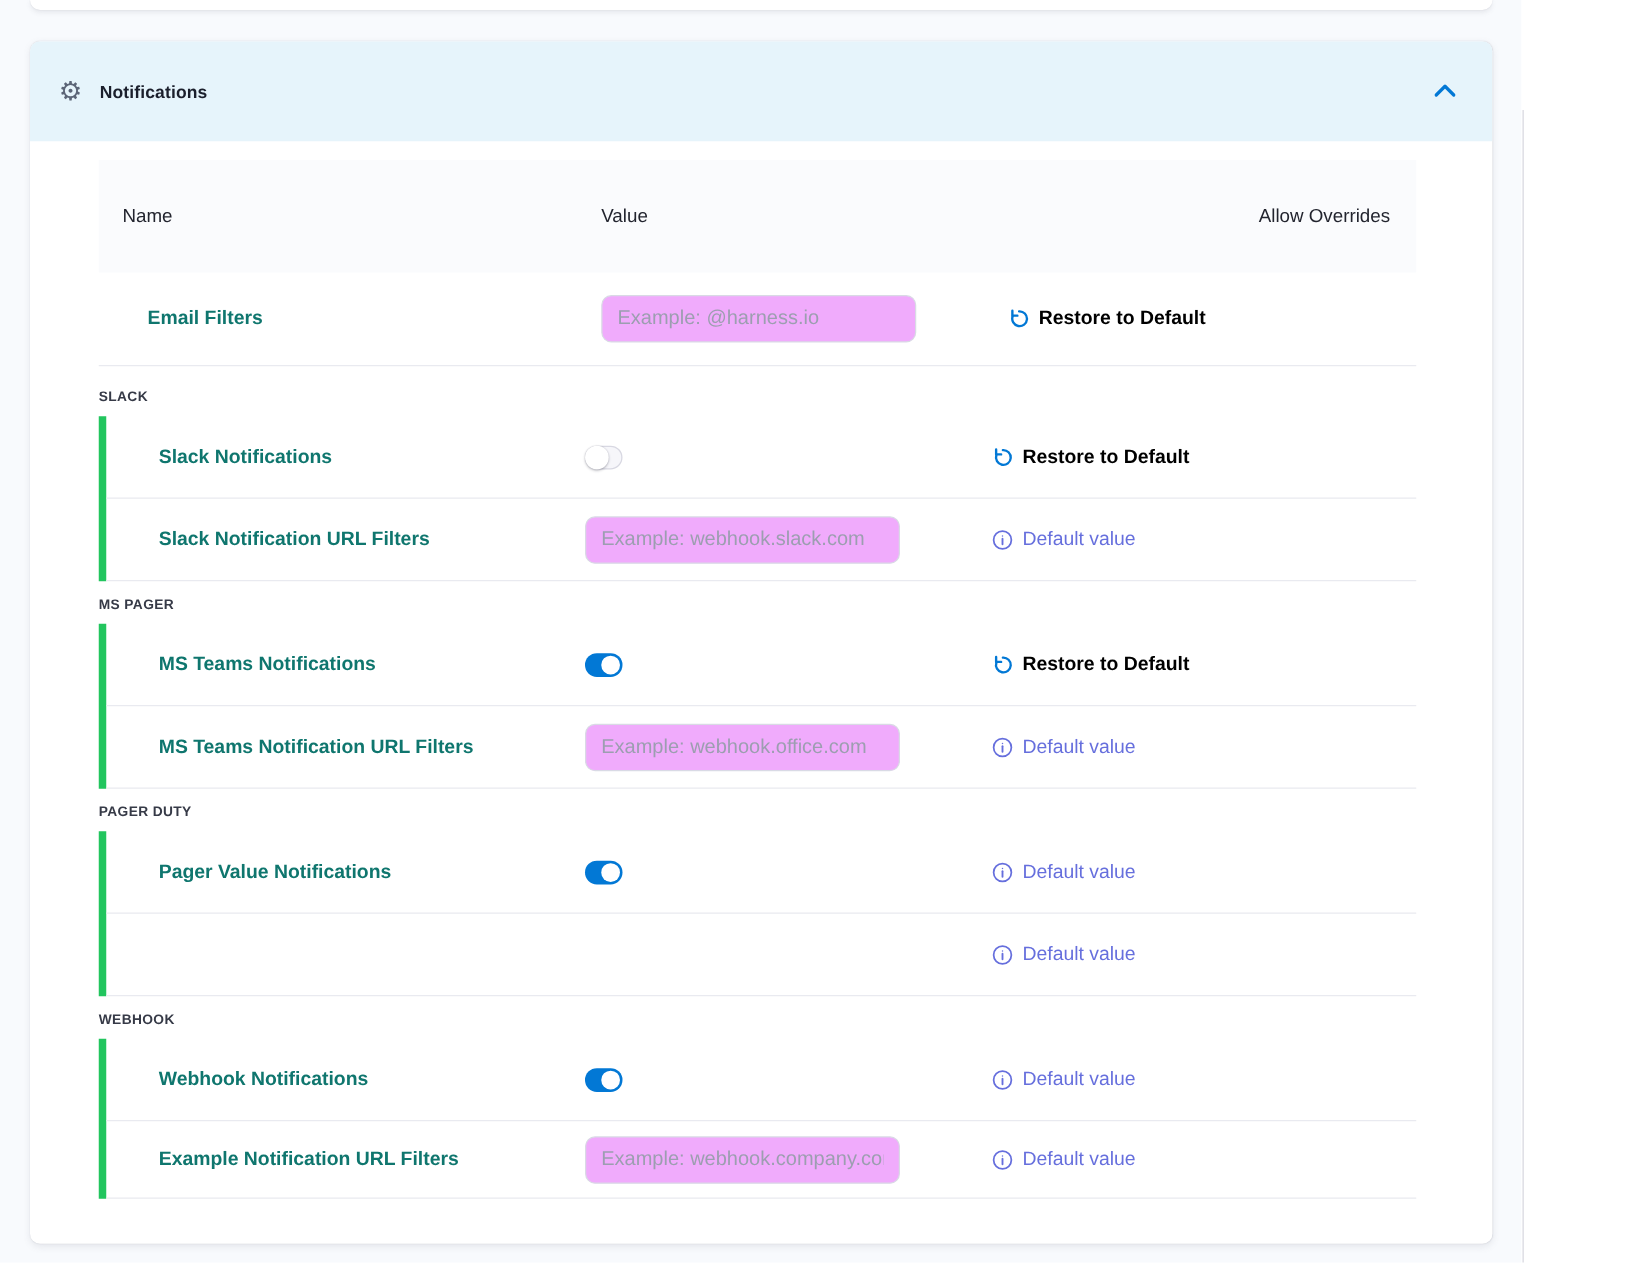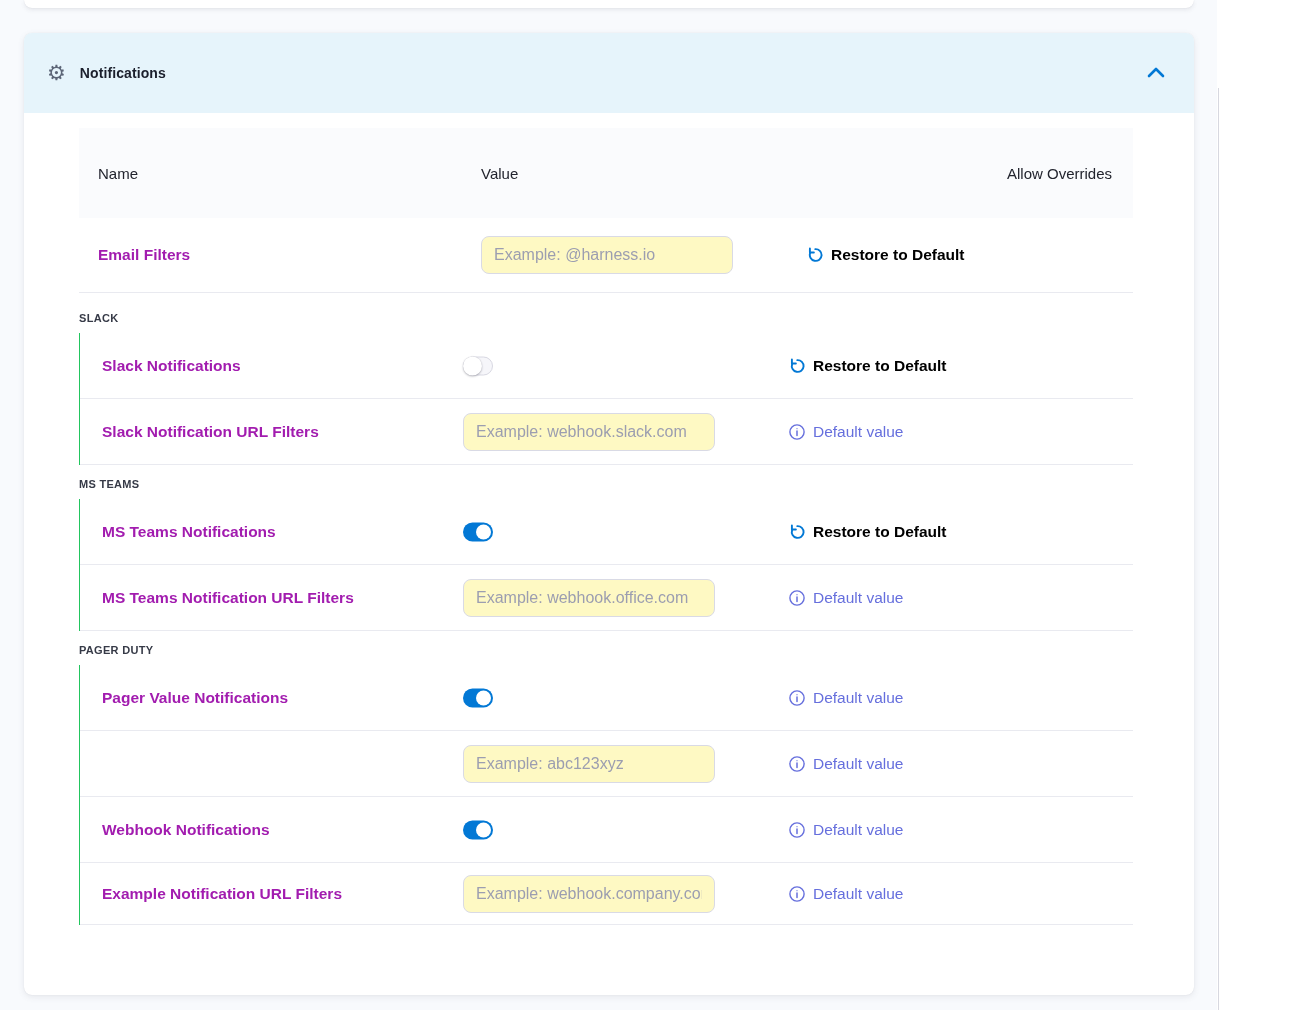--- a/index.html
+++ b/index.html
@@ -27,40 +27,40 @@
   .th { position:absolute; font-size:15px; font-weight:500; color:#22242e; top:50%; transform:translateY(-50%); }
   .th-name { left:19px; }
   .th-value { left:402px; }
   .th-overrides { left:928px; width:120px; line-height:25px; }
 
   .row { position:relative; border-bottom:1px solid #e9eaf0; }
   .row-email { height:75px; }
   .grp-row { height:66px; }
   .grp-row-last { height:62px; }
 
-  .lbl { position:absolute; top:50%; transform:translateY(-50%); font-size:15.5px; font-weight:600; color:#a21caf; }
+  .lbl { position:absolute; top:50%; transform:translateY(-50%); font-size:15.5px; font-weight:600; color:#0f766e;margin-left:20px; }
   .row-email .lbl { left:19px; }
   .group .lbl { left:22px; }
 
   .cell-value { position:absolute; top:50%; transform:translateY(-50%); }
   .row-email .cell-value { left:402px; }
   .group .cell-value { left:383px; }
 
   .cell-action { position:absolute; top:50%; transform:translateY(-50%); display:flex; align-items:center; gap:7px; cursor:pointer; }
   .row-email .cell-action { left:727px; }
   .group .cell-action { left:708px; }
 
-  input.txt { width:252px; height:38px; border:1px solid #d9dae5; border-radius:8px; background:#fef9c3;
+  input.txt { width:252px; height:38px; border:1px solid #d9dae5; border-radius:8px; background:#f0abfc;
               padding:0 12px; font-size:16px; color:#22242e; font-family:"Liberation Sans",sans-serif; outline:none; }
   input.txt::placeholder { color:#9c9eb0; opacity:1; }
 
   .section-label { padding:13px 0 9px 0; font-size:11px; font-weight:700; color:#363a47; letter-spacing:.3px; }
   .section-label.first { padding-top:19px; }
 
-  .group { border-left:1px solid #22c55e; }
+  .group { border-left:6px solid #22c55e; }
 
   .toggle { position:relative; width:30px; height:19px; border-radius:10px; display:block; cursor:pointer; }
   .toggle[data-state="off"] { background:#f6f6fa; border:1px solid #d8d8e2; }
   .toggle[data-state="off"]::after { content:""; position:absolute; left:-1px; top:-1px; width:19px; height:19px;
       border-radius:50%; background:#ffffff; box-shadow:0 1px 2px rgba(40,41,61,.3), 0 0 1px rgba(40,41,61,.2); }
   .toggle[data-state="on"] { background:#0278d5; }
   .toggle[data-state="on"]::after { content:""; position:absolute; right:2px; top:2px; width:15px; height:15px;
       border-radius:50%; background:#ffffff; }
 
   .link { font-size:15.5px; white-space:nowrap; }
@@ -142,21 +142,21 @@
         </span>
         <span class="cell-action">
           <svg class="aicon" viewBox="0 0 18 18">
               <use href="#ic-info"></use>
             </svg>
           <span class="link link-info">Default value</span>
         </span>
       </div>
     </div>
 
-    <div class="section-label">MS TEAMS</div>
+    <div class="section-label">MS PAGER</div>
     <div class="group">
       <div class="row grp-row">
         <span class="lbl">MS Teams Notifications</span>
         <span class="cell-value">
           <span class="toggle" data-state="on"></span>
         </span>
         <span class="cell-action">
           <svg class="aicon" viewBox="0 0 18 18">
               <use href="#ic-restore"></use>
             </svg>
@@ -185,32 +185,30 @@
           <span class="toggle" data-state="on"></span>
         </span>
         <span class="cell-action">
           <svg class="aicon" viewBox="0 0 18 18">
               <use href="#ic-info"></use>
             </svg>
           <span class="link link-info">Default value</span>
         </span>
       </div>
       <div class="row grp-row">
-        <span class="cell-value">
-          <input class="txt" type="text" placeholder="Example: abc123xyz" style="">
-        </span>
-        <span class="cell-action">
-          <svg class="aicon" viewBox="0 0 18 18">
-              <use href="#ic-info"></use>
-            </svg>
-          <span class="link link-info">Default value</span>
-        </span>
-      </div>
-    </div>
-
+        <span class="cell-action">
+          <svg class="aicon" viewBox="0 0 18 18">
+              <use href="#ic-info"></use>
+            </svg>
+          <span class="link link-info">Default value</span>
+        </span>
+      </div>
+    </div>
+
+    <div class="section-label">WEBHOOK</div>
     <div class="group">
       <div class="row grp-row">
         <span class="lbl">Webhook Notifications</span>
         <span class="cell-value">
           <span class="toggle" data-state="on"></span>
         </span>
         <span class="cell-action">
           <svg class="aicon" viewBox="0 0 18 18">
               <use href="#ic-info"></use>
             </svg>

